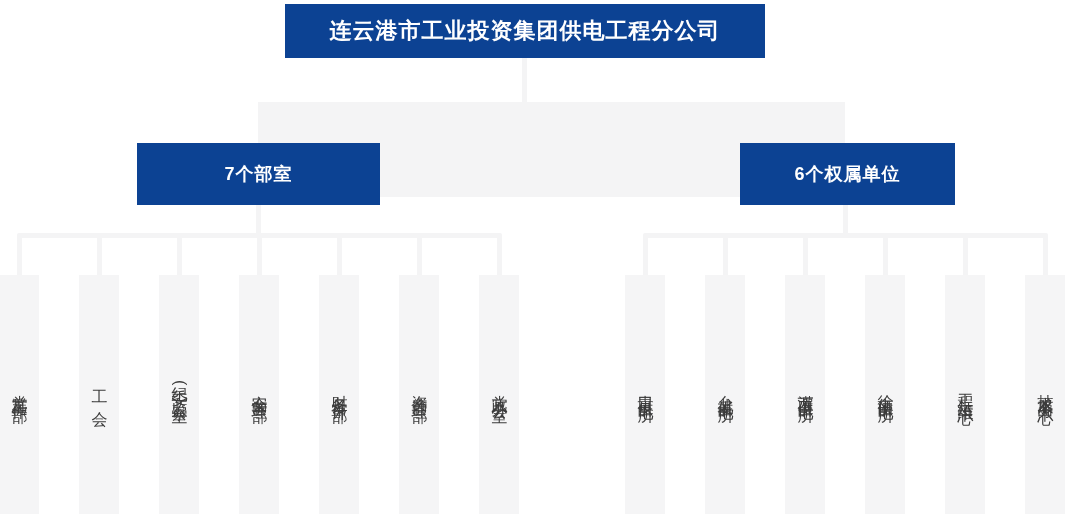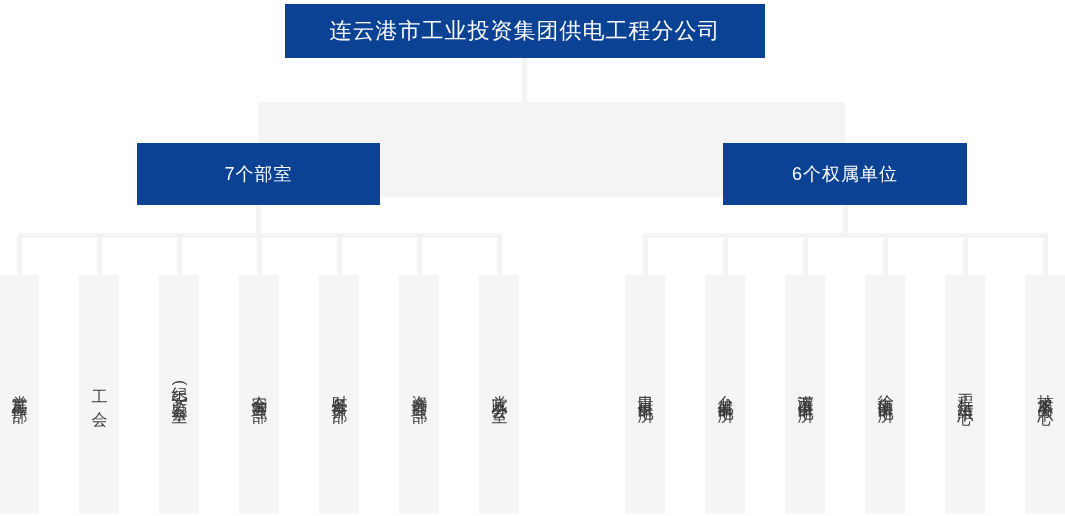--- a/index.html
+++ b/index.html
@@ -33,36 +33,36 @@
   .stub { position: absolute; background: #f4f4f5; width: 5px; top: 236px; height: 39px; }
   
   .node {
     position: absolute;
     background: #0c4293;
     color: #ffffff;
     display: flex;
     align-items: center;
     justify-content: center;
     text-align: center;
-    font-weight: normal;
+    font-weight: bold;
     letter-spacing: 1px;
     box-sizing: border-box;
   }
   .node-root {
     left: 285px; top: 4px;
     width: 480px; height: 54px;
     font-size: 22px;
   }
   .node-group {
     top: 143px; height: 62px;
     font-size: 18px;
     text-align: right;
   }
   .node-group-left  { left: 137px; width: 243px; }
-  .node-group-right { left: 723px; width: 244px; }
+  .node-group-right { left: 740px; width: 215px; }
   
   .col {
     position: absolute;
     top: 275px;
     width: 40px;
     height: 239px;
     background: #f5f5f6;
     display: flex;
     align-items: center;
     justify-content: center;

